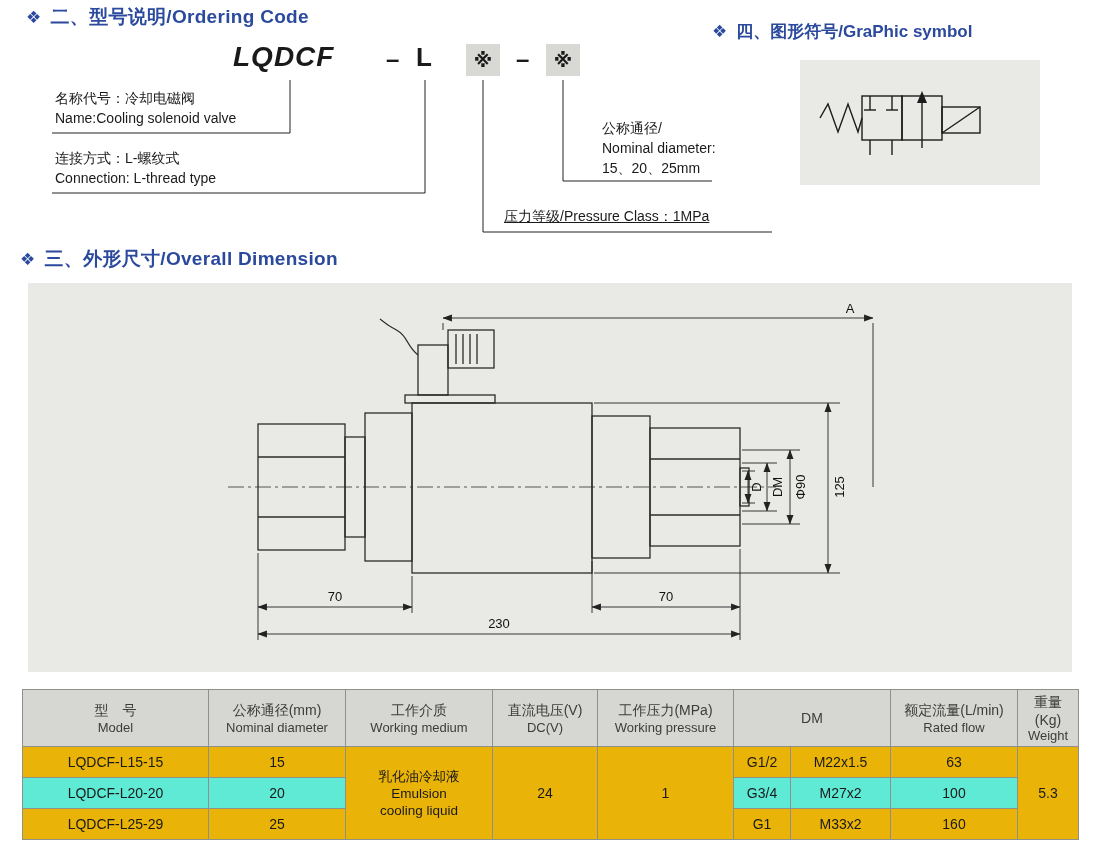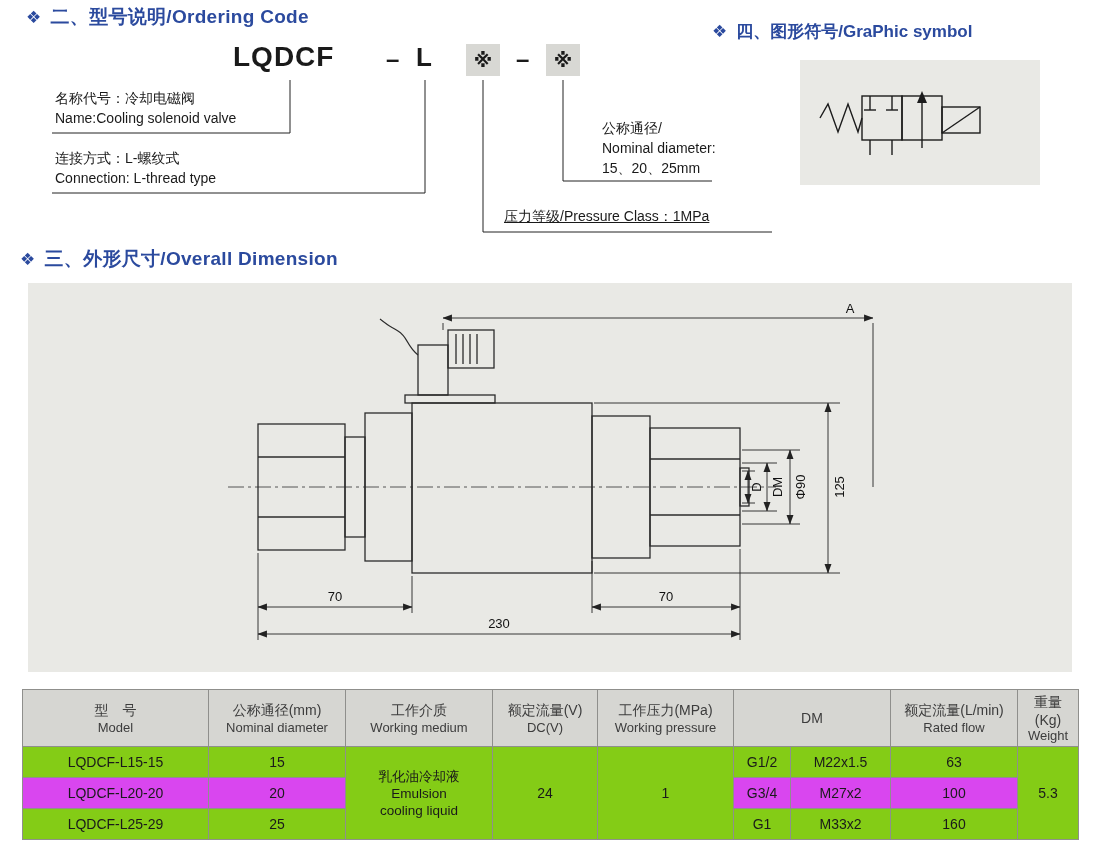--- a/index.html
+++ b/index.html
@@ -8,35 +8,35 @@
     width: 1100px; height: 847px; position: relative;
     background: #ffffff; overflow: hidden;
     font-family: "Liberation Sans", "DejaVu Sans", sans-serif;
     color: #1a1a1a;
   }
   .abs { position: absolute; }
   .heading { display: flex; align-items: center; gap: 9px; font-weight: bold; color: #2b4a9e; white-space: nowrap; }
   .heading .marker { font-size: 17px; line-height: 1; }
   .h-lg { font-size: 19px; letter-spacing: .3px; }
   .h-md { font-size: 17px; }
-  .code-model { font-size: 28px; font-weight: bold; letter-spacing: 1px; }
+  .code-model { font-size: 28px; font-weight: bold; letter-spacing: 1px; font-style: italic; }
   .code-dash  { font-size: 24px; font-weight: bold; }
   .code-conn  { font-size: 26px; font-weight: bold; }
   .star-box { width: 34px; height: 32px; background: #d8d8d4;
     display: flex; align-items: center; justify-content: center;
     font-size: 19px; font-weight: bold; }
   .callout { font-size: 14px; line-height: 20px; white-space: nowrap; }
   .panel { background: #e9e9e5; }
   table.spec { border-collapse: collapse; table-layout: fixed; width: 1056px; font-size: 14px; }
   table.spec th, table.spec td {
     border: 1px solid #8f8f8c; text-align: center; vertical-align: middle; padding: 1px 3px;
   }
   table.spec thead th { background: #d6d6d2; font-weight: normal; height: 57px; }
-  table.spec td { height: 31px; background: #84cc16; }
-  table.spec tr.shade td { background: #d946ef; text-align: center; }
+  table.spec td { height: 31px; background: #eab308; }
+  table.spec tr.shade td { background: #5eead4; text-align: center; }
   .th-cn { font-size: 14px; color: #3c3c3c; }
   .th-en { font-size: 13px; color: #3c3c3c; }
   .med-line { font-size: 13.5px; line-height: 17px; text-align: center; }
 </style>
 </head>
 <body>
 
 <div class="abs heading h-lg" style="left:26px; top:4px;">
   <span class="marker">❖</span>
   <span>二、型号说明/Ordering Code</span>
@@ -204,21 +204,21 @@
       </th>
       <th>
         <div class="th-cn">公称通径(mm)</div>
         <div class="th-en">Nominal diameter</div>
       </th>
       <th>
         <div class="th-cn">工作介质</div>
         <div class="th-en">Working medium</div>
       </th>
       <th>
-        <div class="th-cn">额定流量(V)</div>
+        <div class="th-cn">直流电压(V)</div>
         <div class="th-en">DC(V)</div>
       </th>
       <th>
         <div class="th-cn">工作压力(MPa)</div>
         <div class="th-en">Working pressure</div>
       </th>
       <th colspan="2">
         <div class="th-cn">DM</div>
       </th>
       <th>

